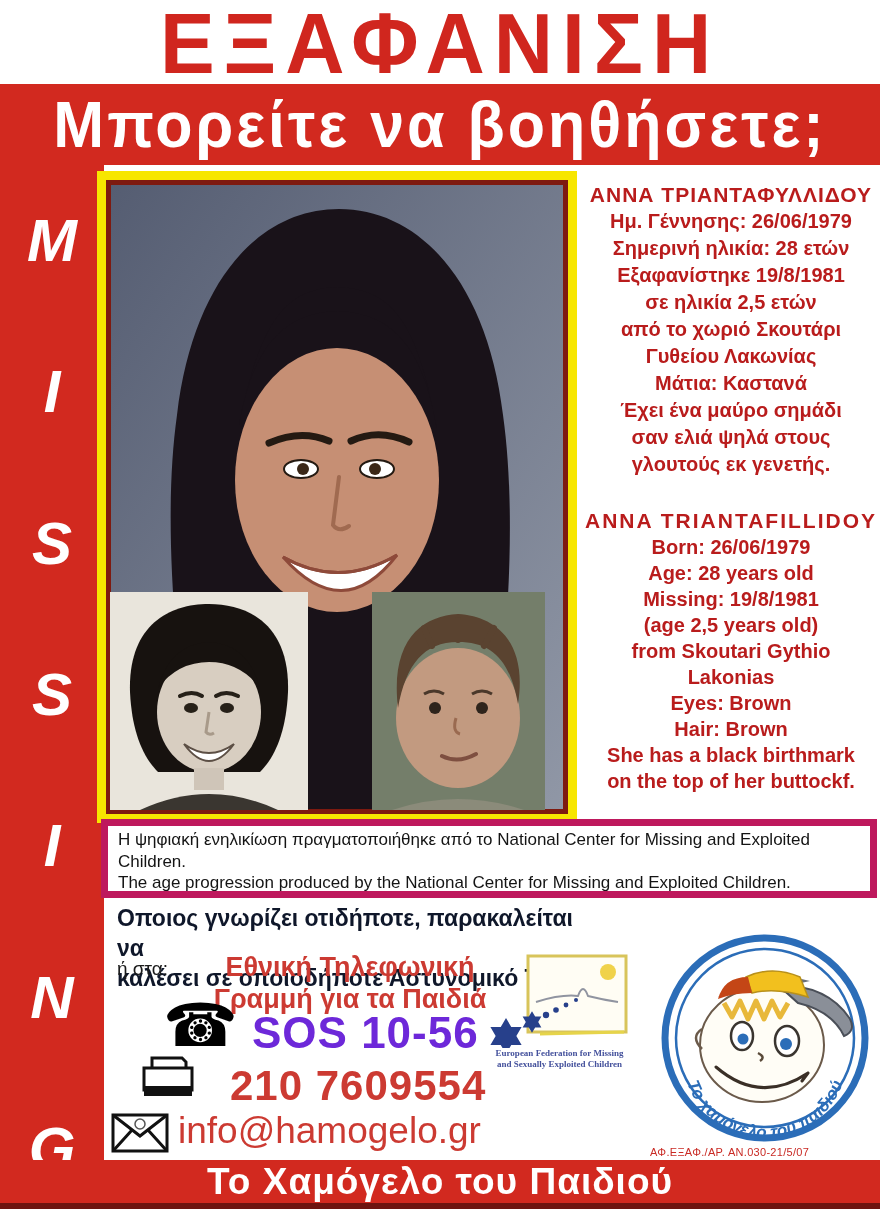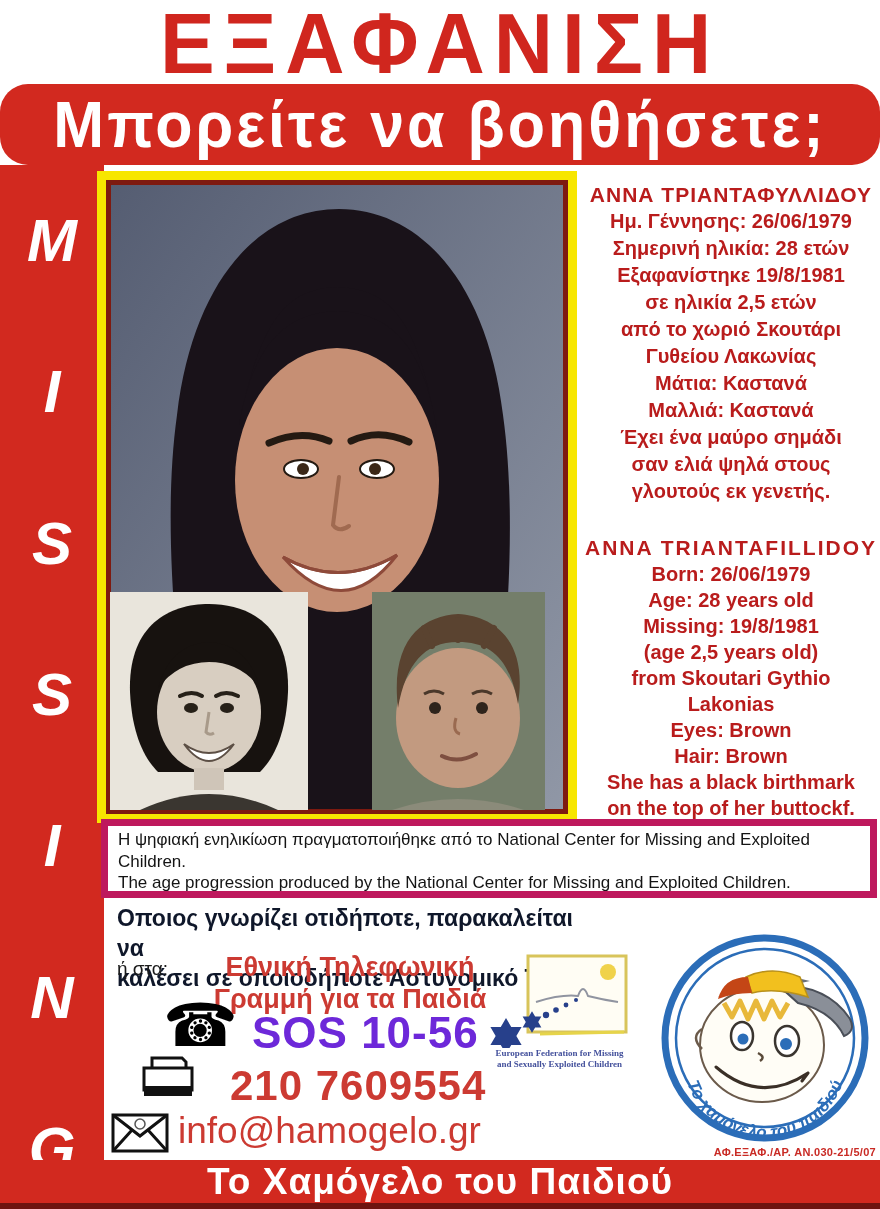--- a/index.html
+++ b/index.html
@@ -10,21 +10,21 @@
   }
   
   .title-bar{position:absolute;left:0;top:0;width:880px;height:84px;background:#fff;}
   .title-text{
     width:100%;text-align:center;font-weight:bold;font-size:82px;line-height:84px;
     color:#d0261e;letter-spacing:9px;transform:scaleY(1.04);transform-origin:top;
     white-space:nowrap;
   }
   .subtitle-bar{
     position:absolute;left:0;top:84px;width:880px;height:81px;background:#d2291f;
-    display:flex;align-items:center;justify-content:center;border-radius:28px;
+    display:flex;align-items:center;justify-content:center;
   }
   .subtitle-text{
     color:#fff;font-weight:bold;font-size:61px;letter-spacing:3px;white-space:nowrap;
     transform:scaleY(1.05);
   }
   
   .left-strip{
     position:absolute;left:0;top:165px;width:104px;height:1044px;background:#d2291f;
     display:flex;flex-direction:column;align-items:center;justify-content:space-between;
     padding:46px 0 30px 0;box-sizing:border-box;
@@ -85,22 +85,22 @@
     position:absolute;left:178px;top:1110px;color:#cc3a32;font-weight:normal;font-size:37px;
     white-space:nowrap;
   }
   .efmsec-logo{position:absolute;left:488px;top:952px;width:148px;height:96px;}
   .efmsec-caption{
     position:absolute;left:462px;top:1048px;width:195px;text-align:center;
     color:#44519c;font-weight:bold;font-size:9px;line-height:11px;font-family:Liberation Serif, serif;
   }
   .smile-logo{position:absolute;left:660px;top:933px;width:210px;height:210px;}
   .ref-num{
-    position:absolute;left:650px;top:1146px;width:226px;text-align:right;
-    color:#c92a24;font-weight:bold;font-size:11px;letter-spacing:0.3px;white-space:nowrap;
+    position:absolute;left:650px;top:1146px;width:226px;text-align:left;
+    color:#c92a24;font-weight:normal;font-size:11px;letter-spacing:0.3px;white-space:nowrap;
   }
   
   .footer-bar{
     position:absolute;left:0;top:1160px;width:880px;height:49px;background:#d2291f;
     border-bottom:6px solid #6e1410;box-sizing:border-box;
     display:flex;align-items:center;justify-content:center;
   }
   .footer-text{color:#fff;font-weight:bold;font-size:37px;letter-spacing:1px;white-space:nowrap;}
 </style>
 </head>
@@ -185,21 +185,20 @@
   <div class="right-col">
     <div class="person-name">ΑΝΝΑ ΤΡΙΑΝΤΑΦΥΛΛΙΔΟΥ</div>
     <div>
         <div class="info-line">Ημ. Γέννησης: 26/06/1979</div>
         <div class="info-line">Σημερινή ηλικία: 28 ετών</div>
         <div class="info-line">Εξαφανίστηκε 19/8/1981</div>
         <div class="info-line">σε ηλικία 2,5 ετών</div>
         <div class="info-line">από το χωριό Σκουτάρι</div>
         <div class="info-line">Γυθείου Λακωνίας</div>
         <div class="info-line">Μάτια:  Καστανά</div>
-        <div class="info-line">Μαλλιά: Καστανά</div>
         <div class="info-line">Έχει ένα μαύρο σημάδι</div>
         <div class="info-line">σαν ελιά ψηλά στους</div>
         <div class="info-line">γλουτούς εκ γενετής.</div>
       </div>
     <div class="en-block">
       <div class="person-name">ANNA TRIANTAFILLIDOY</div>
       <div>
           <div class="info-line">Born: 26/06/1979</div>
           <div class="info-line">Age: 28 years old</div>
           <div class="info-line">Missing: 19/8/1981</div>

